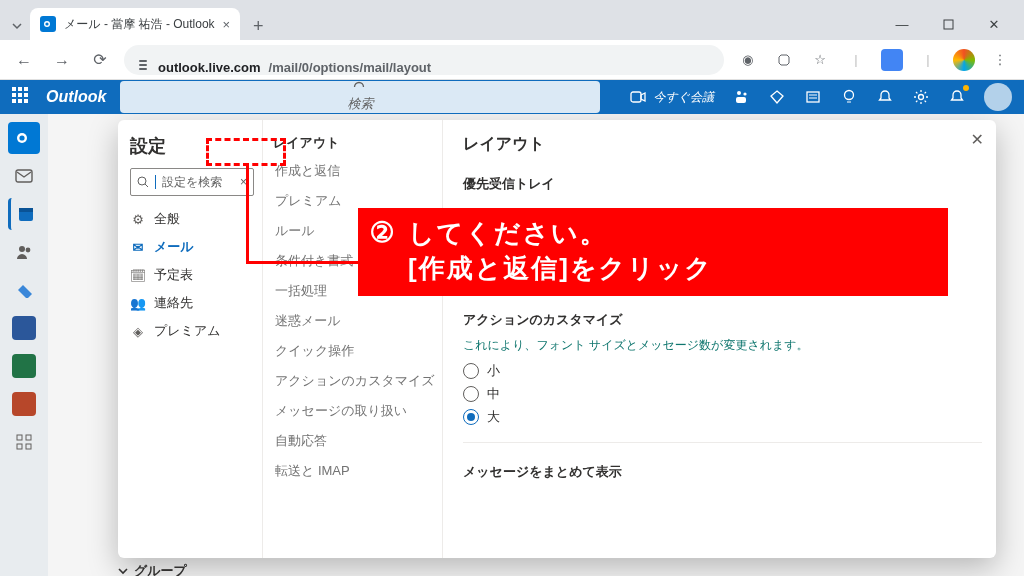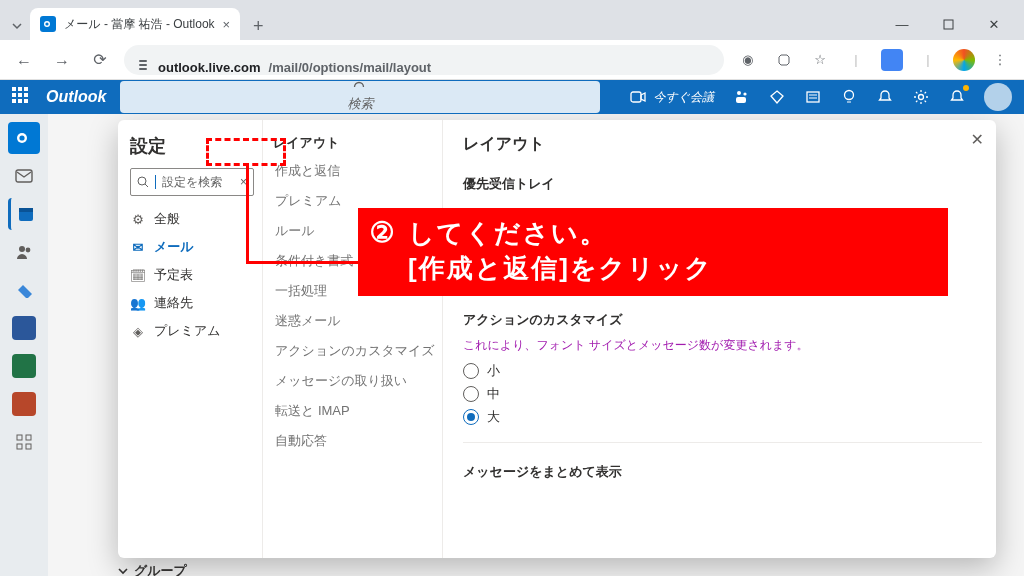--- a/index.html
+++ b/index.html
@@ -59,21 +59,21 @@
   .col1 .cat.active .ic { color:#0f6cbd;}
 
   .col2 { width:180px; border-right:1px solid #edebe9; padding:14px 10px; position:relative;}
   .col2 .sec-title { font-size:13px; font-weight:600; margin-bottom:4px;}
   .col2 .sub { font-size:13px; color:#737373; padding:6px 2px; cursor:pointer; white-space:nowrap;}
 
   .col3 { flex:1; padding:14px 14px 0 20px; position:relative; overflow:hidden;}
   .col3 .panel-title { font-size:16px; font-weight:600; margin-bottom:14px;}
   .col3 .closex { position:absolute; right:12px; top:10px; font-size:16px; color:#605e5c; cursor:pointer;}
   .col3 h4 { font-size:13px; font-weight:600; margin:20px 0 8px;}
-  .col3 .help { font-size:12px; color:#a21caf; margin-bottom:8px;}
+  .col3 .help { font-size:12px; color:#0f766e; margin-bottom:8px;}
   .col3 .radio { display:flex; align-items:center; gap:8px; font-size:13px; margin:5px 0;}
   .col3 .radio .dot { width:16px; height:16px; border:1px solid #605e5c; border-radius:50%; position:relative;}
   .col3 .radio.selected .dot { border-color:#0f6cbd;}
   .col3 .radio.selected .dot::after { content:""; position:absolute; inset:3px; border-radius:50%; background:#0f6cbd;}
   .col3 hr { border:none; border-top:1px solid #edebe9; margin:16px 0;}
 
   .below-modal { position:absolute; left:70px; bottom:-4px; font-size:13px; font-weight:600; color:#323130; display:flex; align-items:center; gap:6px;}
 
   
   .anno-highlight { position:absolute; border:3px dashed #ff0000; }
@@ -318,24 +318,25 @@
         </div>
 
         <div class="col2">
           <div class="sec-title">レイアウト</div>
           <div class="sub">作成と返信</div>
           <div class="sub">プレミアム</div>
           <div class="sub">ルール</div>
           <div class="sub">条件付き書式</div>
           <div class="sub">一括処理</div>
           <div class="sub">迷惑メール</div>
+          <div class="sub">クイック操作</div>
           <div class="sub">アクションのカスタマイズ</div>
           <div class="sub">メッセージの取り扱い</div>
+          <div class="sub">自動応答</div>
           <div class="sub">転送と IMAP</div>
-          <div class="sub">自動応答</div>
         </div>
 
         <div class="col3">
           <div class="closex">✕</div>
           <div class="panel-title">レイアウト</div>
 
           <h4>優先受信トレイ</h4>
           <div style="height:90px"></div>
 
           <h4>アクションのカスタマイズ</h4>

